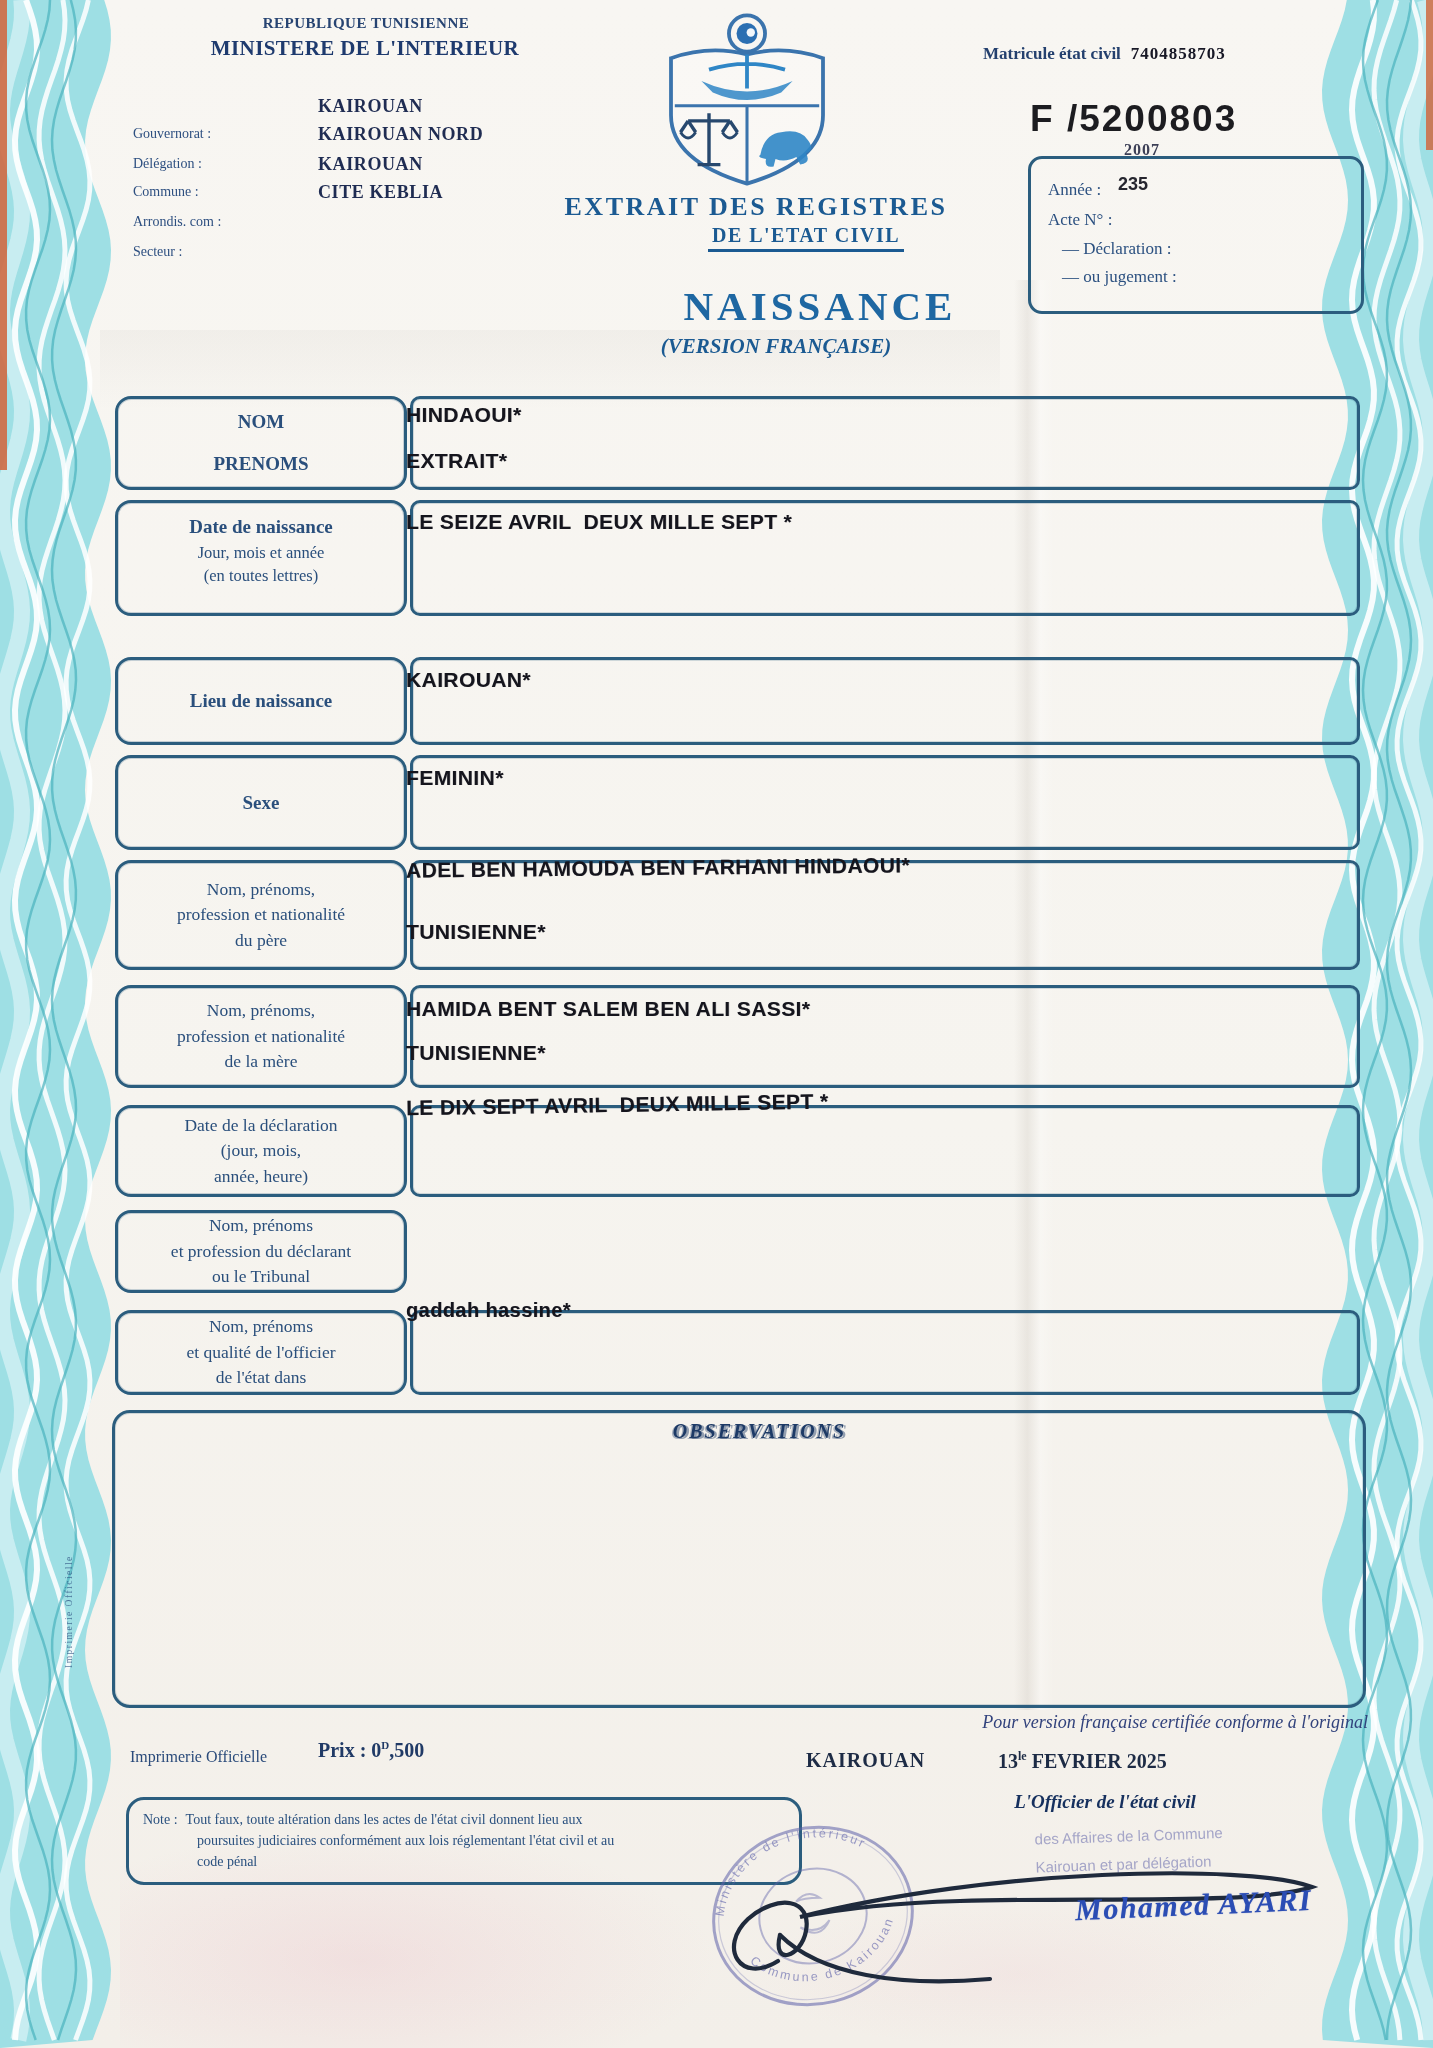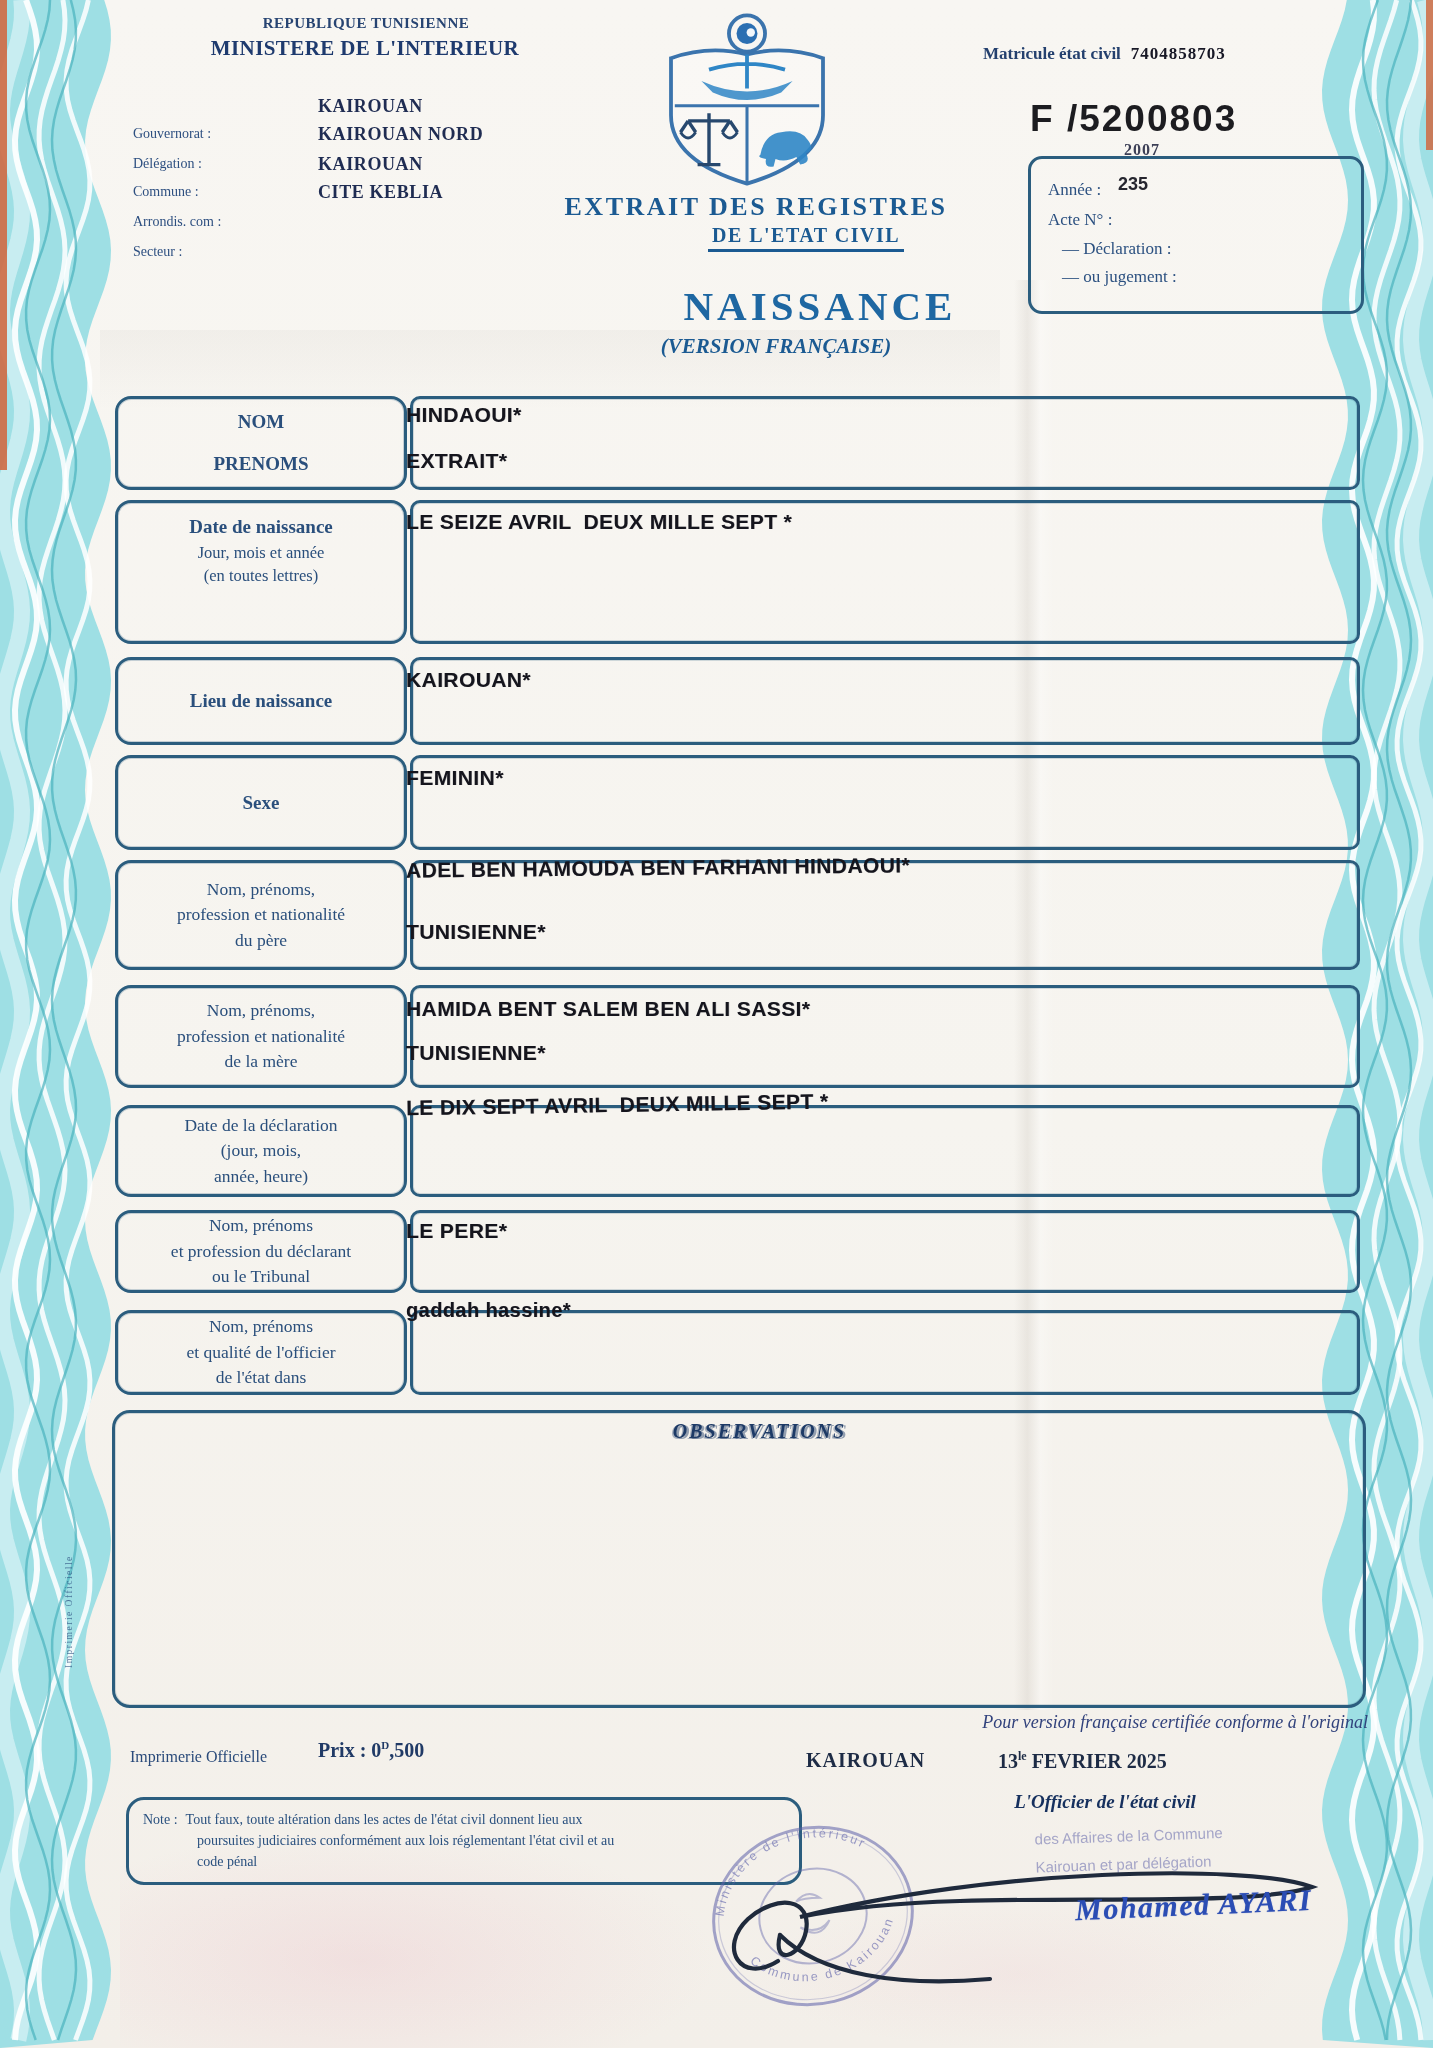--- a/index.html
+++ b/index.html
@@ -46,21 +46,21 @@
     color:#1b5a92;letter-spacing:2.5px;}
   .t2{left:646px;top:224px;width:320px;text-align:center;font-size:20px;font-weight:700;
     color:#1b5a92;letter-spacing:1.5px;}
   .t2 span{border-bottom:3px solid #1b5a92;padding:0 4px 3px 4px;}
   .t3{left:640px;top:282px;width:360px;text-align:center;font-size:41px;font-weight:700;
     color:#1e67a2;letter-spacing:4px;}
   .t4{left:596px;top:334px;width:360px;text-align:center;font-size:21px;font-weight:700;
     font-style:italic;color:#1b5a92;}
   
   .row{position:absolute;left:0;width:100%;}
-  .r1{top:396px;height:94px}.r2{top:500px;height:144px}.r3{top:657px;height:88px}
+  .r1{top:396px;height:94px}.r2{top:500px;height:116px}.r3{top:657px;height:88px}
   .r4{top:755px;height:95px}.r5{top:860px;height:110px}.r6{top:985px;height:103px}
   .r7{top:1105px;height:92px}.r8{top:1210px;height:83px}.r9{top:1310px;height:85px}
   .lblbox{position:absolute;left:115px;width:292px;top:0;bottom:0;border:3px solid #2b5d7e;
     border-radius:16px;display:flex;flex-direction:column;align-items:center;justify-content:center;
     text-align:center;color:#2a4f7c;line-height:1.45;padding:2px 6px;box-sizing:border-box;
     box-shadow:inset 0 0 0 1px rgba(43,93,126,.25);}
   .r2 .lblbox{justify-content:flex-start;padding-top:10px;}
   .valbox{position:absolute;left:410px;width:944px;top:0;bottom:0;border:3px solid #2b5d7e;
     border-radius:10px;box-shadow:inset 0 0 0 1px rgba(43,93,126,.2);}
   .lbl-main{font-weight:700;font-size:19px;}
@@ -255,23 +255,20 @@
       <div class="vl vl0">LE DIX SEPT AVRIL  DEUX MILLE SEPT *</div>
     </div>
   </div>
 
   <div class="row r8 z">
     <div class="lblbox">
       <div class="lbl-med">Nom, prénoms</div>
       <div class="lbl-med">et profession du déclarant</div>
       <div class="lbl-med">ou le Tribunal</div>
     </div>
-    <div class="valbox">
-      <div class="vl vl0">LE PERE*</div>
-    </div>
   </div>
 
   <div class="row r9 z">
     <div class="lblbox">
       <div class="lbl-med">Nom, prénoms</div>
       <div class="lbl-med">et qualité de l'officier</div>
       <div class="lbl-med">de l'état dans</div>
     </div>
     <div class="valbox">
       <div class="vl vl0">gaddah hassine*</div>

